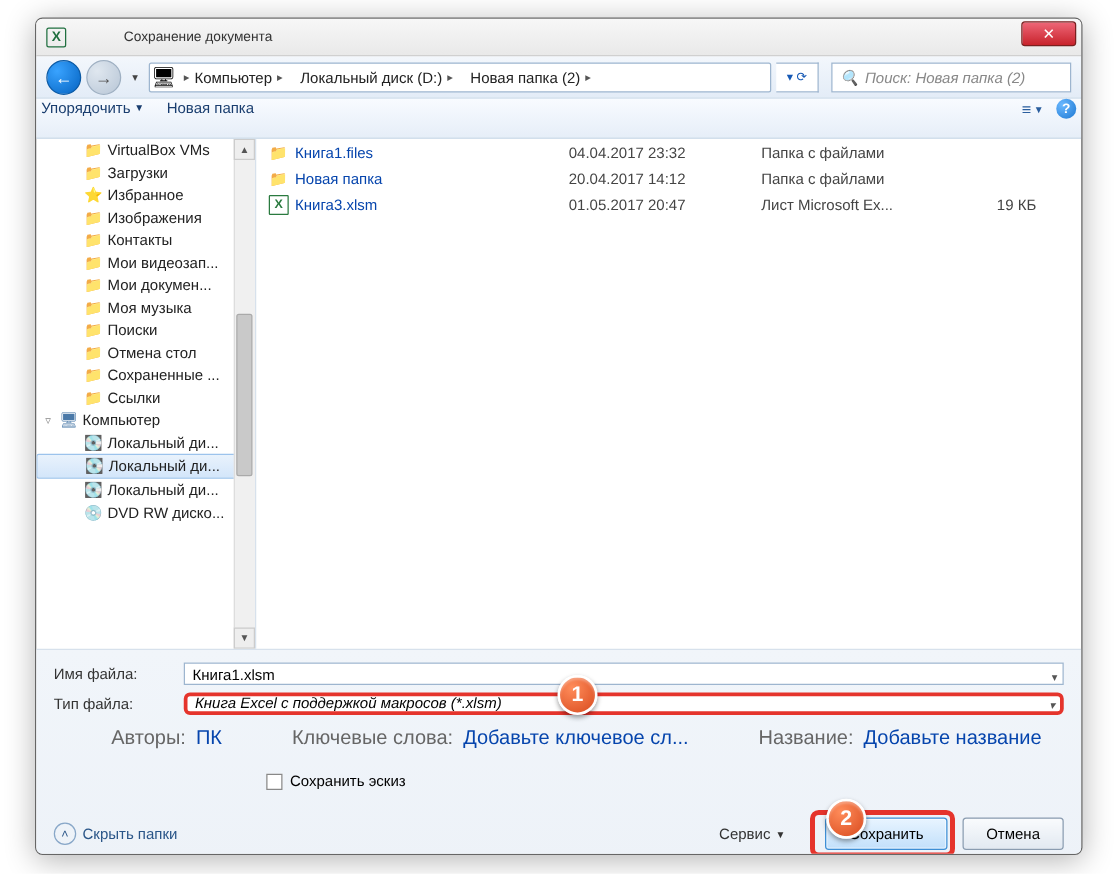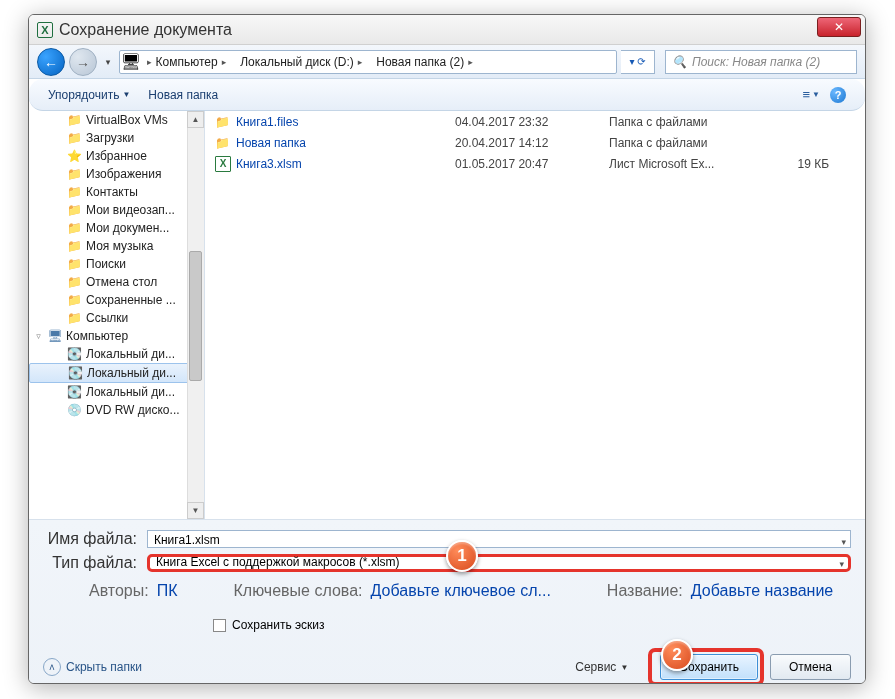--- a/index.html
+++ b/index.html
@@ -3,37 +3,37 @@
 <meta charset="utf-8">
 <style>
 * { box-sizing: border-box; margin: 0; padding: 0; font-family: "Segoe UI", Tahoma, sans-serif; }
 body { background: #fff; width: 895px; height: 699px; overflow: hidden; position: relative; }
 
 .window { position: absolute; left: 28px; top: 14px; width: 838px; height: 670px; background: #fff; border: 1px solid #666; border-radius: 6px; box-shadow: 0 4px 24px rgba(0,0,0,0.3); overflow: hidden; }
 
 
 .titlebar { height: 30px; background: linear-gradient(to bottom,#f7f7f7,#e9e9e9); border-bottom: 1px solid #d0d0d0; display: flex; align-items: center; padding: 0 8px; position: relative; }
 .titlebar .app-icon { width: 16px; height: 16px; margin-right: 6px; display: flex; align-items: center; justify-content: center; font-size: 11px; color: #1f6f3f; font-weight: bold; border: 1px solid #1f6f3f; border-radius: 2px; }
-.titlebar .title { font-size: 16px; color: #333; }
+.titlebar .title { font-size: 11px; color: #333; margin-left: 40px; }
 .titlebar .close { position: absolute; right: 4px; top: 2px; width: 44px; height: 20px; background: linear-gradient(to bottom,#e67,#c8232c); border: 1px solid #7a1f1f; border-radius: 3px; display: flex; align-items: center; justify-content: center; color: #fff; font-size: 12px; }
 
 
 .navbar { height: 34px; background: linear-gradient(to bottom,#f3f7fc,#e3ecf7); border-bottom: 1px solid #c4d5e6; display: flex; align-items: center; padding: 0 8px; gap: 4px; }
 .nav-btn { width: 28px; height: 28px; border-radius: 50%; background: radial-gradient(circle at 30% 30%,#39a3ff,#0563c1); border: 1px solid #0b5aa5; display: flex; align-items: center; justify-content: center; color: #fff; font-size: 14px; }
 .nav-btn.fwd { background: radial-gradient(circle at 30% 30%,#dfe7ef,#b8c6d6); color: #555; border-color: #9fb0c2; }
 .nav-dd { width: 14px; height: 26px; display: flex; align-items: center; justify-content: center; color: #444; font-size: 9px; }
 .breadcrumb { flex: 1; height: 24px; background: #fff; border: 1px solid #9db5cf; border-radius: 2px; display: flex; align-items: center; overflow: hidden; }
 .breadcrumb .bc-seg { padding: 0 6px 0 8px; font-size: 12px; color: #222; height: 100%; display: flex; align-items: center; gap: 4px; }
 .breadcrumb .bc-seg .ar { font-size: 9px; color: #555; }
 .bc-icon { width: 16px; height: 16px; margin-left: 3px; display: flex; align-items: center; justify-content: center; }
 .refresh-box { width: 34px; height: 24px; border: 1px solid #9db5cf; border-left: none; display: flex; align-items: center; justify-content: center; gap: 2px; font-size: 10px; color: #1659b5; background: #fff; }
 .search { width: 192px; height: 24px; border: 1px solid #9db5cf; margin-left: 6px; background: #fff; display: flex; align-items: center; padding: 0 6px; font-size: 12px; color: #888; font-style: italic; gap: 5px; }
 
 
-.toolbar { height: 32px; background: linear-gradient(to bottom,#f8fbff,#e6eef8); border-bottom: 1px solid #c4d5e6; display: flex; align-items: center; padding: 0 19px; gap: 18px; border-radius: 14px; }
+.toolbar { height: 32px; background: linear-gradient(to bottom,#f8fbff,#e6eef8); border-bottom: 1px solid #c4d5e6; display: flex; align-items: flex-start; padding: 0 4px; gap: 18px; }
 .toolbar .tbtn { font-size: 12px; color: #1a3e6f; display: flex; align-items: center; gap: 3px; }
 .toolbar .tdd { font-size: 8px; }
 .toolbar-right { margin-left: auto; display: flex; gap: 10px; align-items: center; color: #2a5e9e; }
 .view-icon { display: flex; gap: 2px; align-items: center; font-size: 13px; }
 .help-icon { width: 16px; height: 16px; border-radius: 50%; background: radial-gradient(circle at 30% 30%,#6ab8ff,#1d78d2); color: #fff; font-size: 11px; display: flex; align-items: center; justify-content: center; font-weight: bold; }
 
 
 .body { display: flex; height: 408px; }
 .tree { width: 176px; border-right: 1px solid #d7e1ec; overflow: hidden; position: relative; font-size: 12px; }
 .tree .scroll-track { position: absolute; right: 0; top: 0; bottom: 0; width: 17px; background: #f0f0f0; border-left: 1px solid #ddd; }
@@ -59,24 +59,24 @@
 .col-size { width: 82px; text-align: right; }
 .fl-row { height: 21px; display: flex; align-items: center; }
 .fl-row .col { padding: 0 8px; color: #444; white-space: nowrap; overflow: hidden; text-overflow: ellipsis; }
 .fl-row .col-name { display: flex; align-items: center; gap: 5px; color: #0645ad !important; }
 .row-ico { width: 16px; height: 16px; display: flex; align-items: center; justify-content: center; }
 .xls-ico { font-size: 10px; color: #2a7a3f; border: 1px solid #2a7a3f; border-radius: 1px; font-weight: bold; }
 
 
 .bottom { border-top: 1px solid #d7e1ec; background: linear-gradient(to bottom,#f1f5fa,#edf2f8); padding: 10px 14px 6px 14px; }
 .field-row { display: flex; align-items: center; margin-bottom: 6px; }
-.field-row .lbl { width: 104px; text-align: right; font-size: 16px; color: #333; padding-right: 10px; }
+.field-row .lbl { width: 104px; text-align: left; font-size: 12px; color: #333; padding-right: 10px; }
 .field-row .inp { flex: 1; height: 18px; border: 1px solid #9db5cf; background: #fff; font-size: 12px; padding: 0 6px; display: flex; align-items: flex-end; position: relative; }
 .field-row .inp .dd { position: absolute; right: 4px; font-size: 9px; color: #555; }
-.highlight-red { border: 3px solid #e5342c !important; border-radius: 5px; }
+.highlight-red { border: 3px solid #e5342c !important; border-radius: 5px; font-style: italic; }
 .meta-row { display: flex; align-items: center; font-size: 16px; padding: 4px 0 4px 46px; gap: 8px; }
 .meta-row .mlbl { color: #666; }
 .meta-row .mval { color: #0645ad; margin-right: 48px; }
 .thumb-row { display: flex; align-items: center; padding: 14px 0 14px 170px; font-size: 12px; gap: 6px; }
 .chk { width: 13px; height: 13px; border: 1px solid #888; background: #fff; }
 .action-row { display: flex; align-items: center; padding: 2px 0 6px 0; }
 .hide-link { display: flex; align-items: center; gap: 5px; font-size: 12px; color: #2a5588; }
 .hide-link .circ { width: 18px; height: 18px; border: 1px solid #88a7c8; border-radius: 50%; display: flex; align-items: center; justify-content: center; font-size: 10px; color: #2a5588; }
 .action-row .spacer { flex: 1; }
 .service { font-size: 12px; color: #333; margin-right: 20px; display: flex; gap: 4px; align-items: center; }

